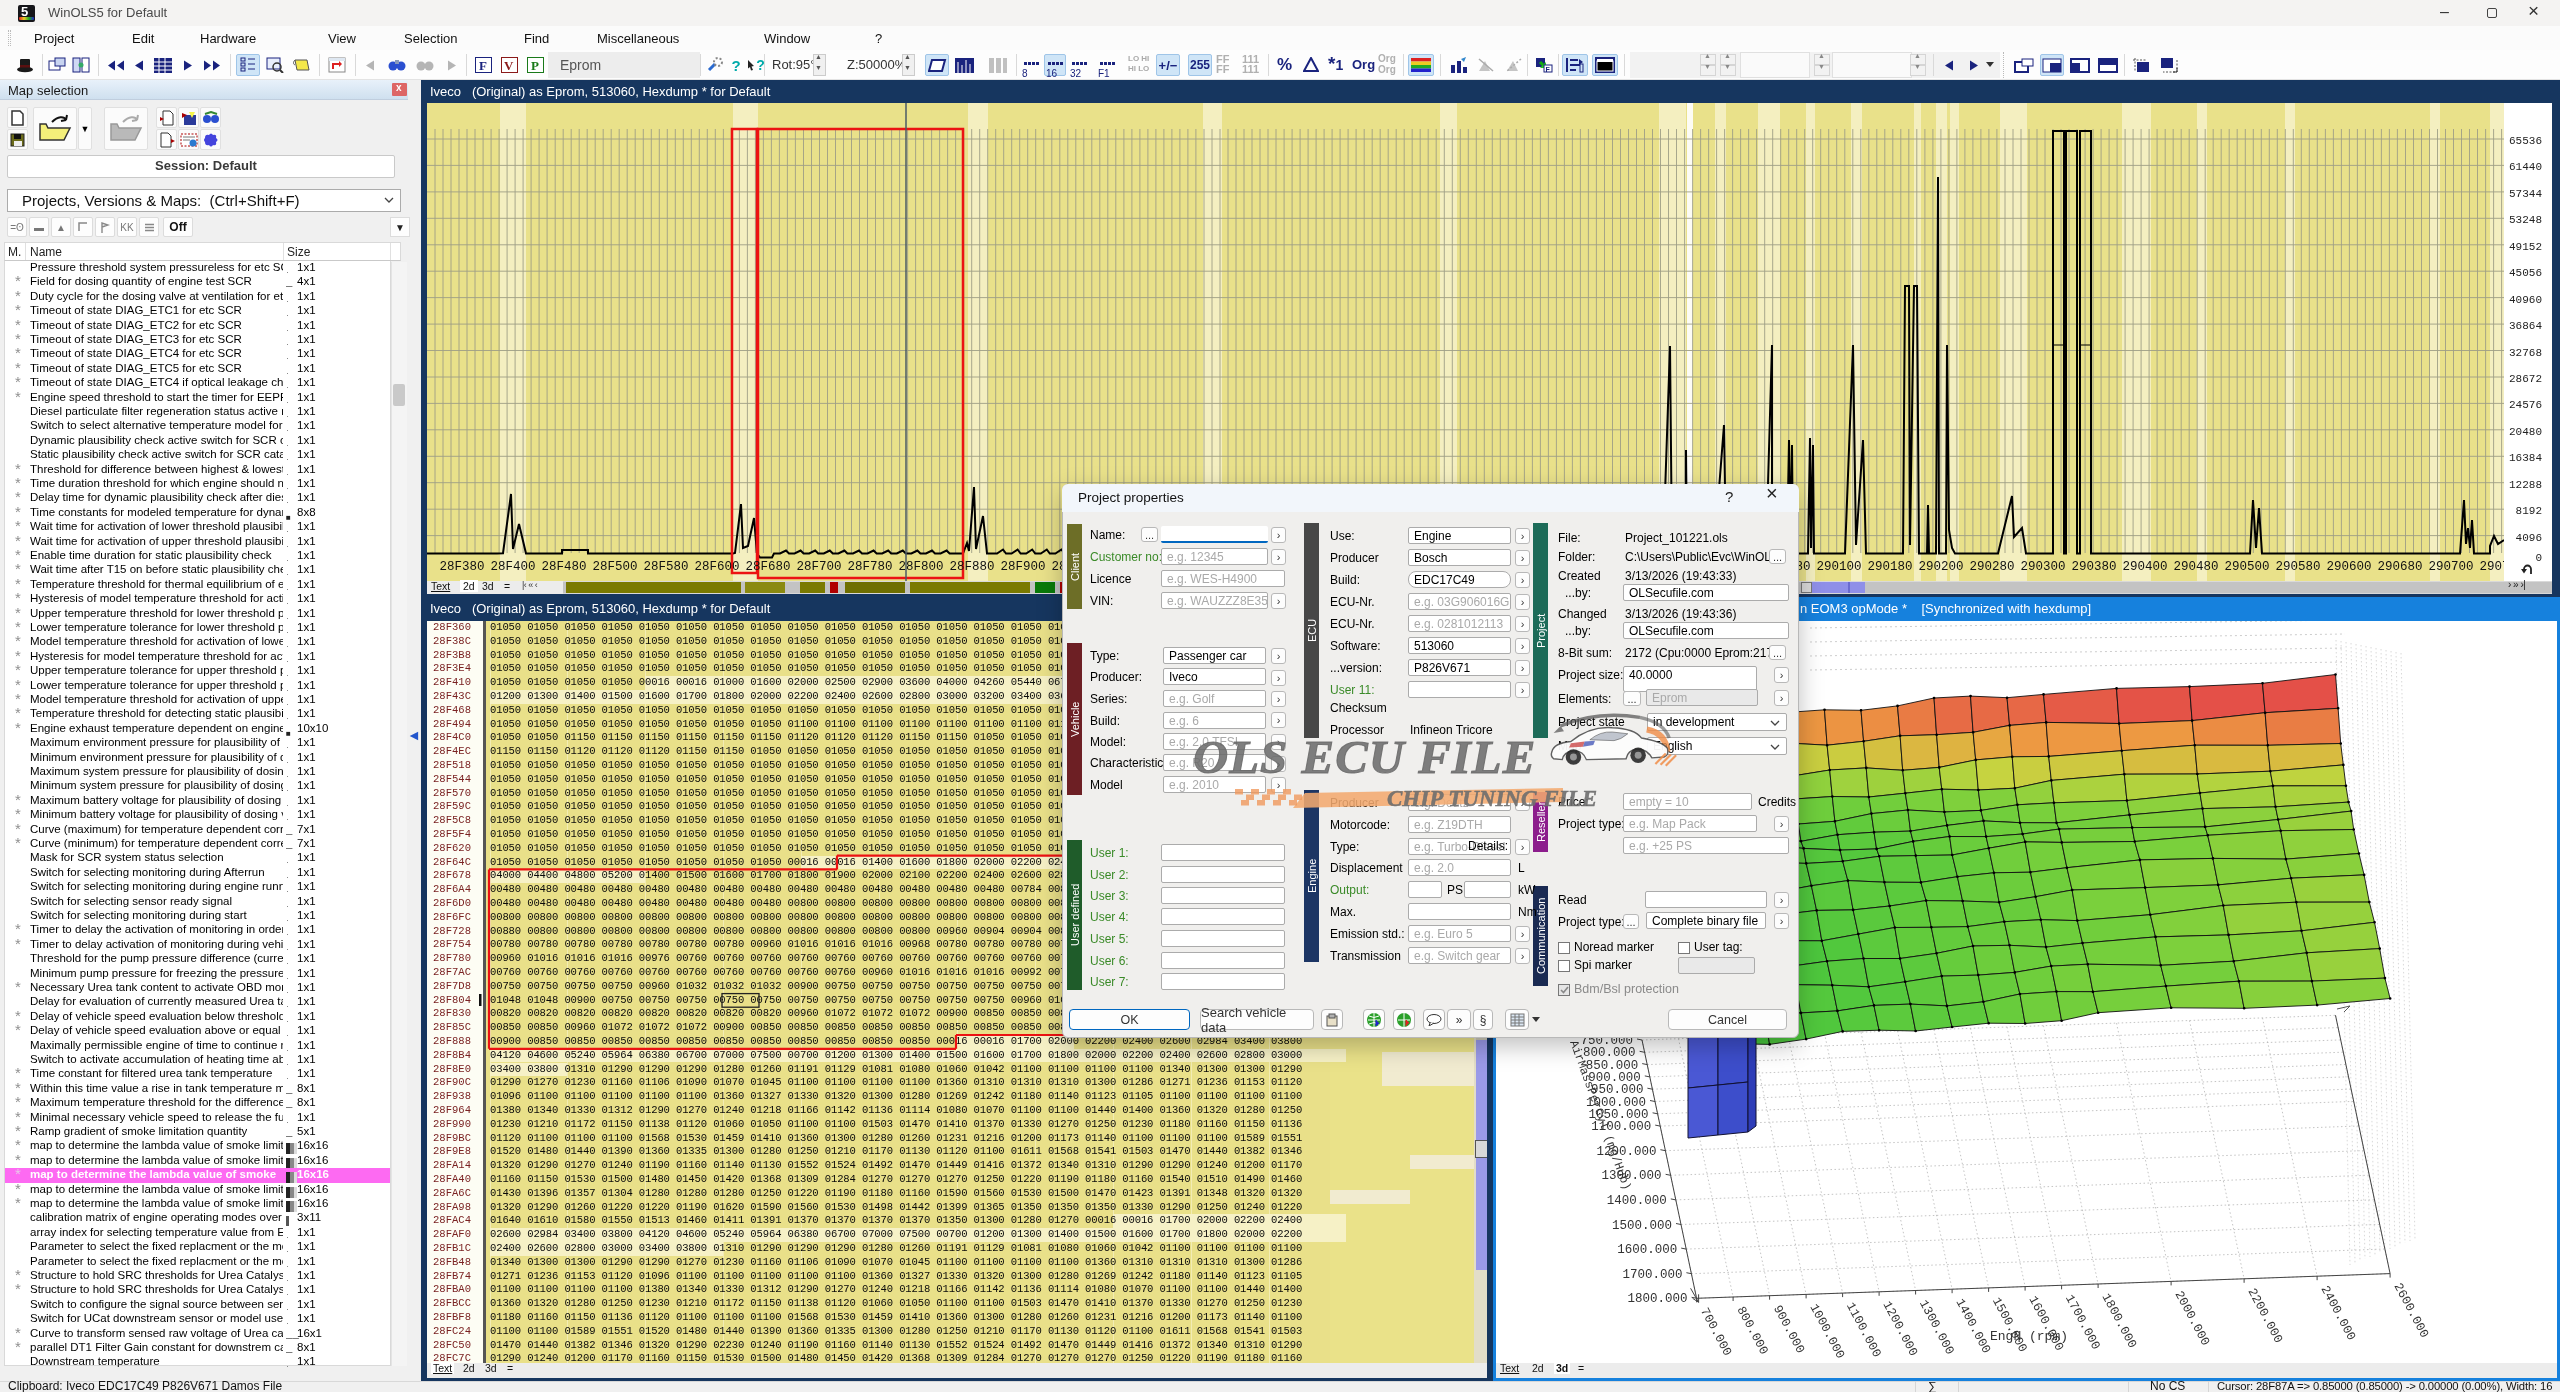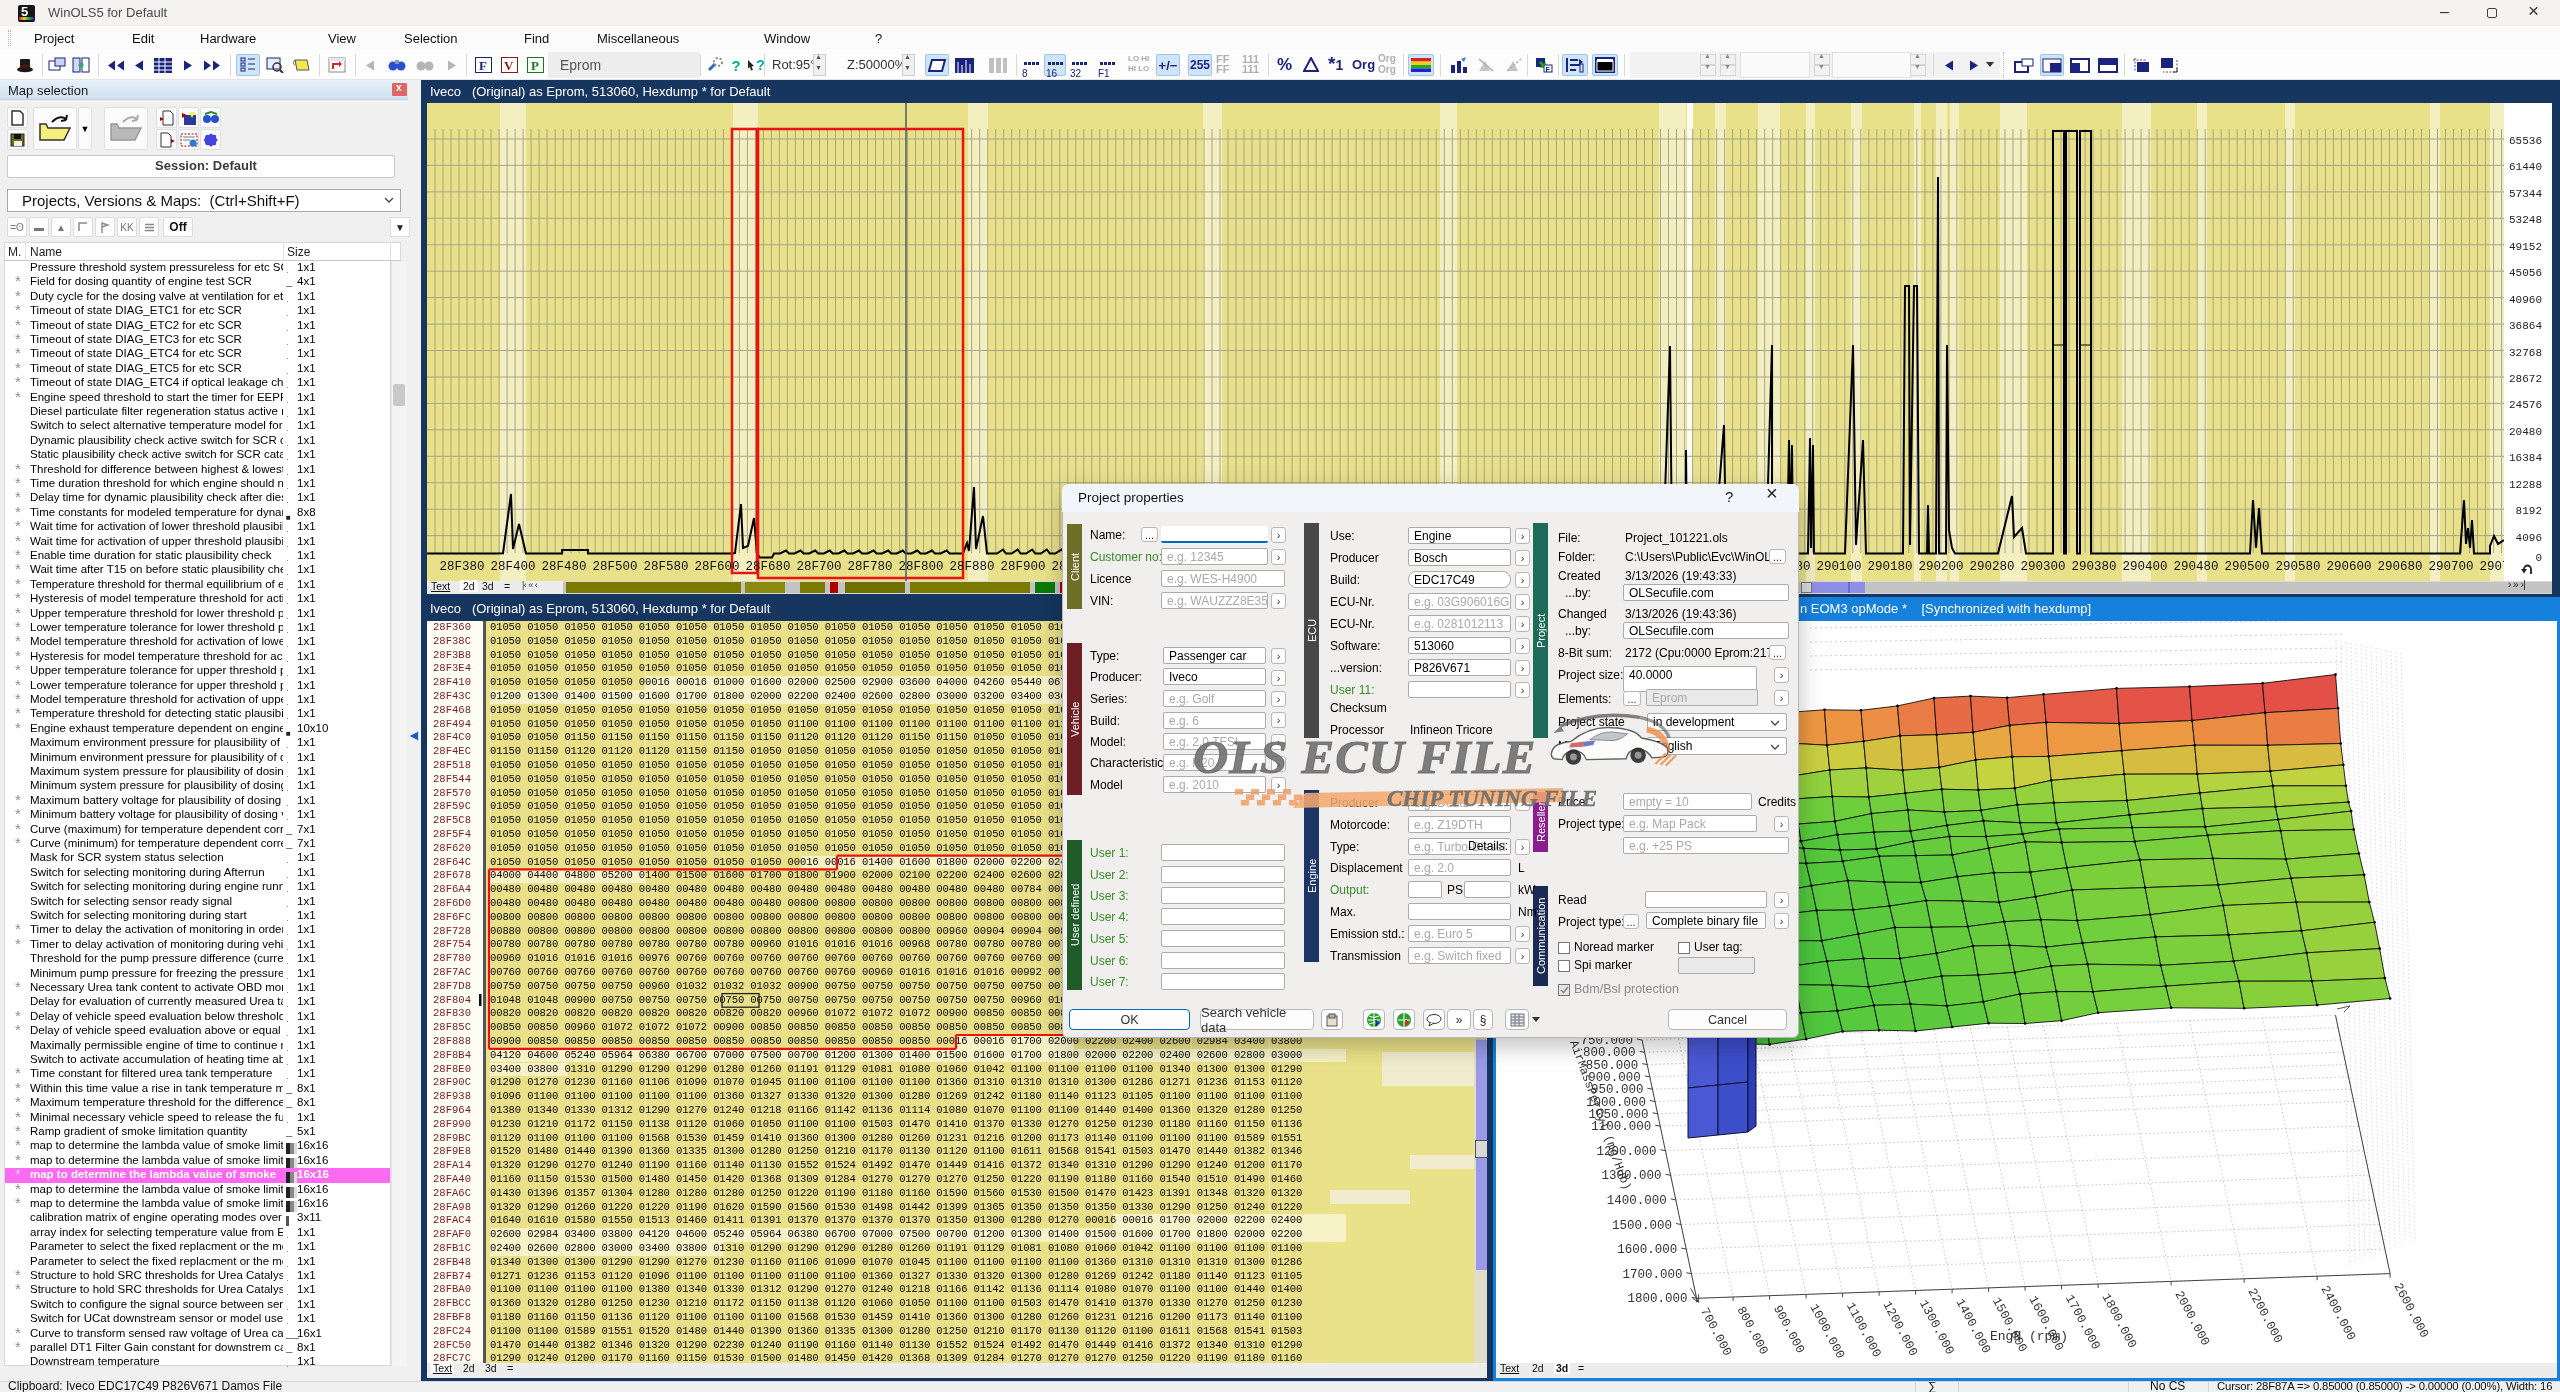--- a/index.html
+++ b/index.html
@@ -1533,21 +1533,21 @@
 <div style="position:absolute;left:1447px;top:883px;white-space:pre;font-size:12px;">PS</div>
 <div class="fld" style="left:1464px;top:881px;width:47px;height:17px;"><span class=""></span></div>
 <div style="position:absolute;left:1518px;top:883px;white-space:pre;font-size:12px;">kW</div>
 <div style="position:absolute;left:1330px;top:905px;white-space:pre;font-size:12px;">Max.</div>
 <div class="fld" style="left:1408px;top:903px;width:103px;height:17px;"><span class=""></span></div>
 <div style="position:absolute;left:1518px;top:905px;white-space:pre;font-size:12px;">Nm</div>
 <div style="position:absolute;left:1330px;top:927px;white-space:pre;font-size:12px;">Emission std.:</div>
 <div class="fld" style="left:1408px;top:925px;width:103px;height:17px;"><span class="ph">e.g. Euro 5</span></div>
 <div class="gbtn" style="left:1515px;top:926px;width:15px;height:16px;">›</div>
 <div style="position:absolute;left:1330px;top:949px;white-space:pre;font-size:12px;">Transmission</div>
-<div class="fld" style="left:1408px;top:947px;width:103px;height:17px;"><span class="ph">e.g. Switch fixed</span></div>
+<div class="fld" style="left:1408px;top:947px;width:103px;height:17px;"><span class="ph">e.g. Switch gear</span></div>
 <div class="gbtn" style="left:1515px;top:948px;width:15px;height:16px;">›</div>
 <div style="position:absolute;left:1558px;top:531px;white-space:pre;font-size:12px;">File:</div>
 <div style="position:absolute;left:1625px;top:531px;white-space:pre;font-size:12px;">Project_101221.ols</div>
 <div style="position:absolute;left:1558px;top:550px;white-space:pre;font-size:12px;">Folder:</div>
 <div style="position:absolute;left:1625px;top:550px;white-space:pre;font-size:12px;">C:\Users\Public\Evc\WinOLS</div>
 <div class="gbtn" style="left:1769px;top:549px;width:17px;height:15px;">...</div>
 <div style="position:absolute;left:1558px;top:569px;white-space:pre;font-size:12px;">Created</div>
 <div style="position:absolute;left:1625px;top:569px;white-space:pre;font-size:12px;">3/13/2026 (19:43:33)</div>
 <div style="position:absolute;left:1565px;top:586px;white-space:pre;font-size:12px;">...by:</div>
 <div class="fld" style="left:1623px;top:584px;width:166px;height:17px;"><span class="">OLSecufile.com</span></div>

